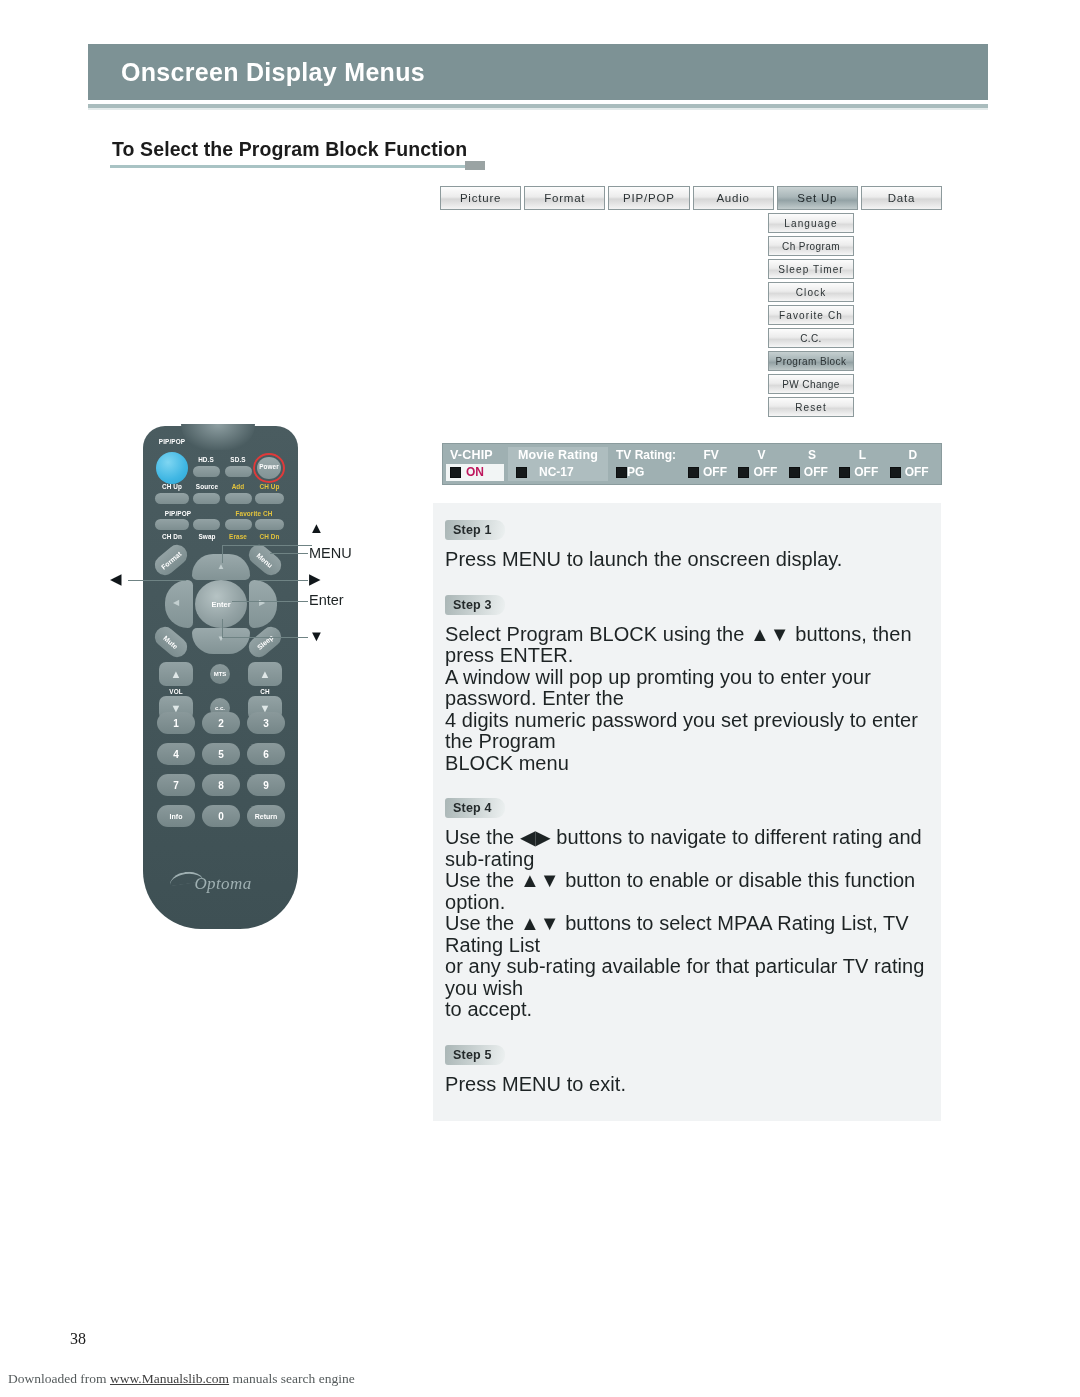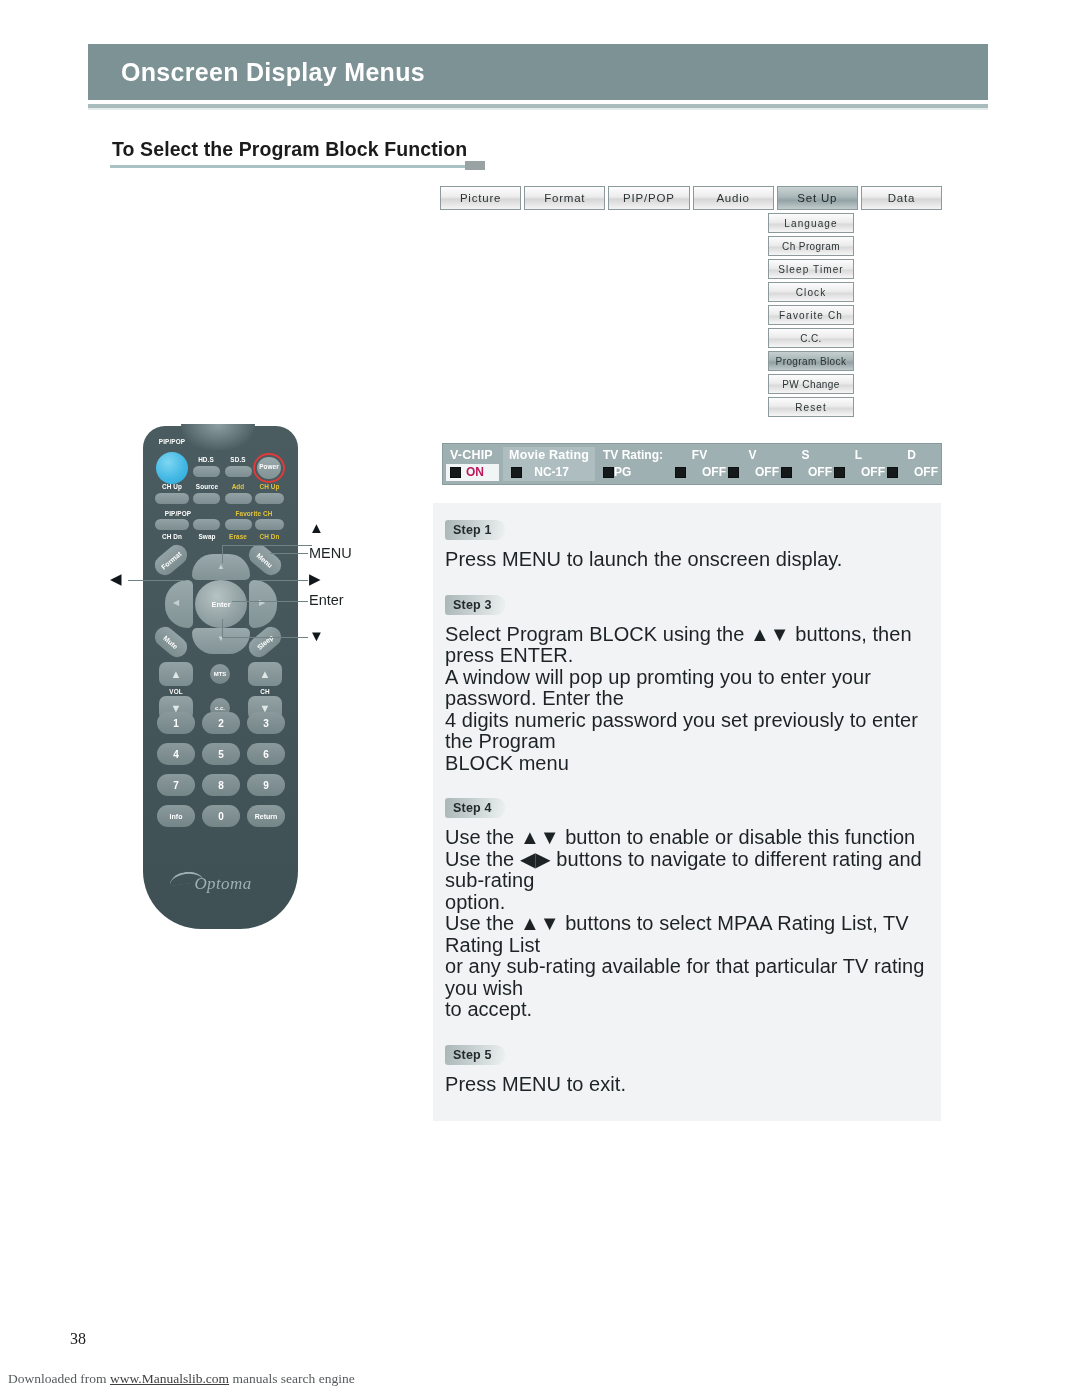--- a/index.html
+++ b/index.html
@@ -115,21 +115,21 @@
   .cell-movie .vchip-val { justify-content:flex-start; padding-left:8px; gap:12px; }
   .cell-tv {
     flex:1; background:#9fb0b2; display:flex; flex-direction:column;
   }
   .tv-head-row, .tv-val-row { display:flex; }
   .tv-head-row > div, .tv-val-row > div {
     font-size:12px; font-weight:bold; color:#ffffff; line-height:17px;
   }
   .tv-label { width:74px; padding-left:4px; }
   .tv-col-head { flex:1; text-align:center; }
-  .tv-val-cell { flex:1; display:flex; align-items:center; gap:16px; justify-content:flex-start; padding-left:2px; }
+  .tv-val-cell { flex:1; display:flex; align-items:center; gap:4px; justify-content:flex-start; padding-left:2px; }
   .tv-val-first { width:74px; display:flex; align-items:center; padding-left:4px; }
 
   
   .steps-panel {
     position:absolute; left:433px; top:503px; width:508px; height:618px;
     background:#f1f3f4;
   }
   .step-badge {
     display:inline-block;
     background:linear-gradient(100deg,#aab6b6 0%,#c4cdcd 40%,#edf1f1 100%);
@@ -380,22 +380,22 @@
       <div>Select  Program BLOCK using the ▲▼ buttons, then press ENTER.</div>
       <div>A window will pop up promting you to enter your password. Enter the</div>
       <div>4 digits numeric password you set previously to enter the Program</div>
       <div>BLOCK menu</div>
     </div>
   </div>
 
   <div class="step-block" style="padding-top:24px;">
     <span class="step-badge">Step 4</span>
     <div class="step-text">
+      <div>Use the ◀▶ buttons to navigate to different rating and sub-rating</div>
       <div>Use the ▲▼ button to enable or disable this function</div>
-      <div>Use the ◀▶ buttons to navigate to different rating and sub-rating</div>
       <div>option.</div>
       <div>Use the ▲▼ buttons to select  MPAA Rating List, TV Rating List</div>
       <div>or any sub-rating available for that particular TV rating you wish</div>
       <div>to accept.</div>
     </div>
   </div>
 
   <div class="step-block" style="padding-top:24px;">
     <span class="step-badge">Step 5</span>
     <div class="step-text">Press MENU to exit.</div>

